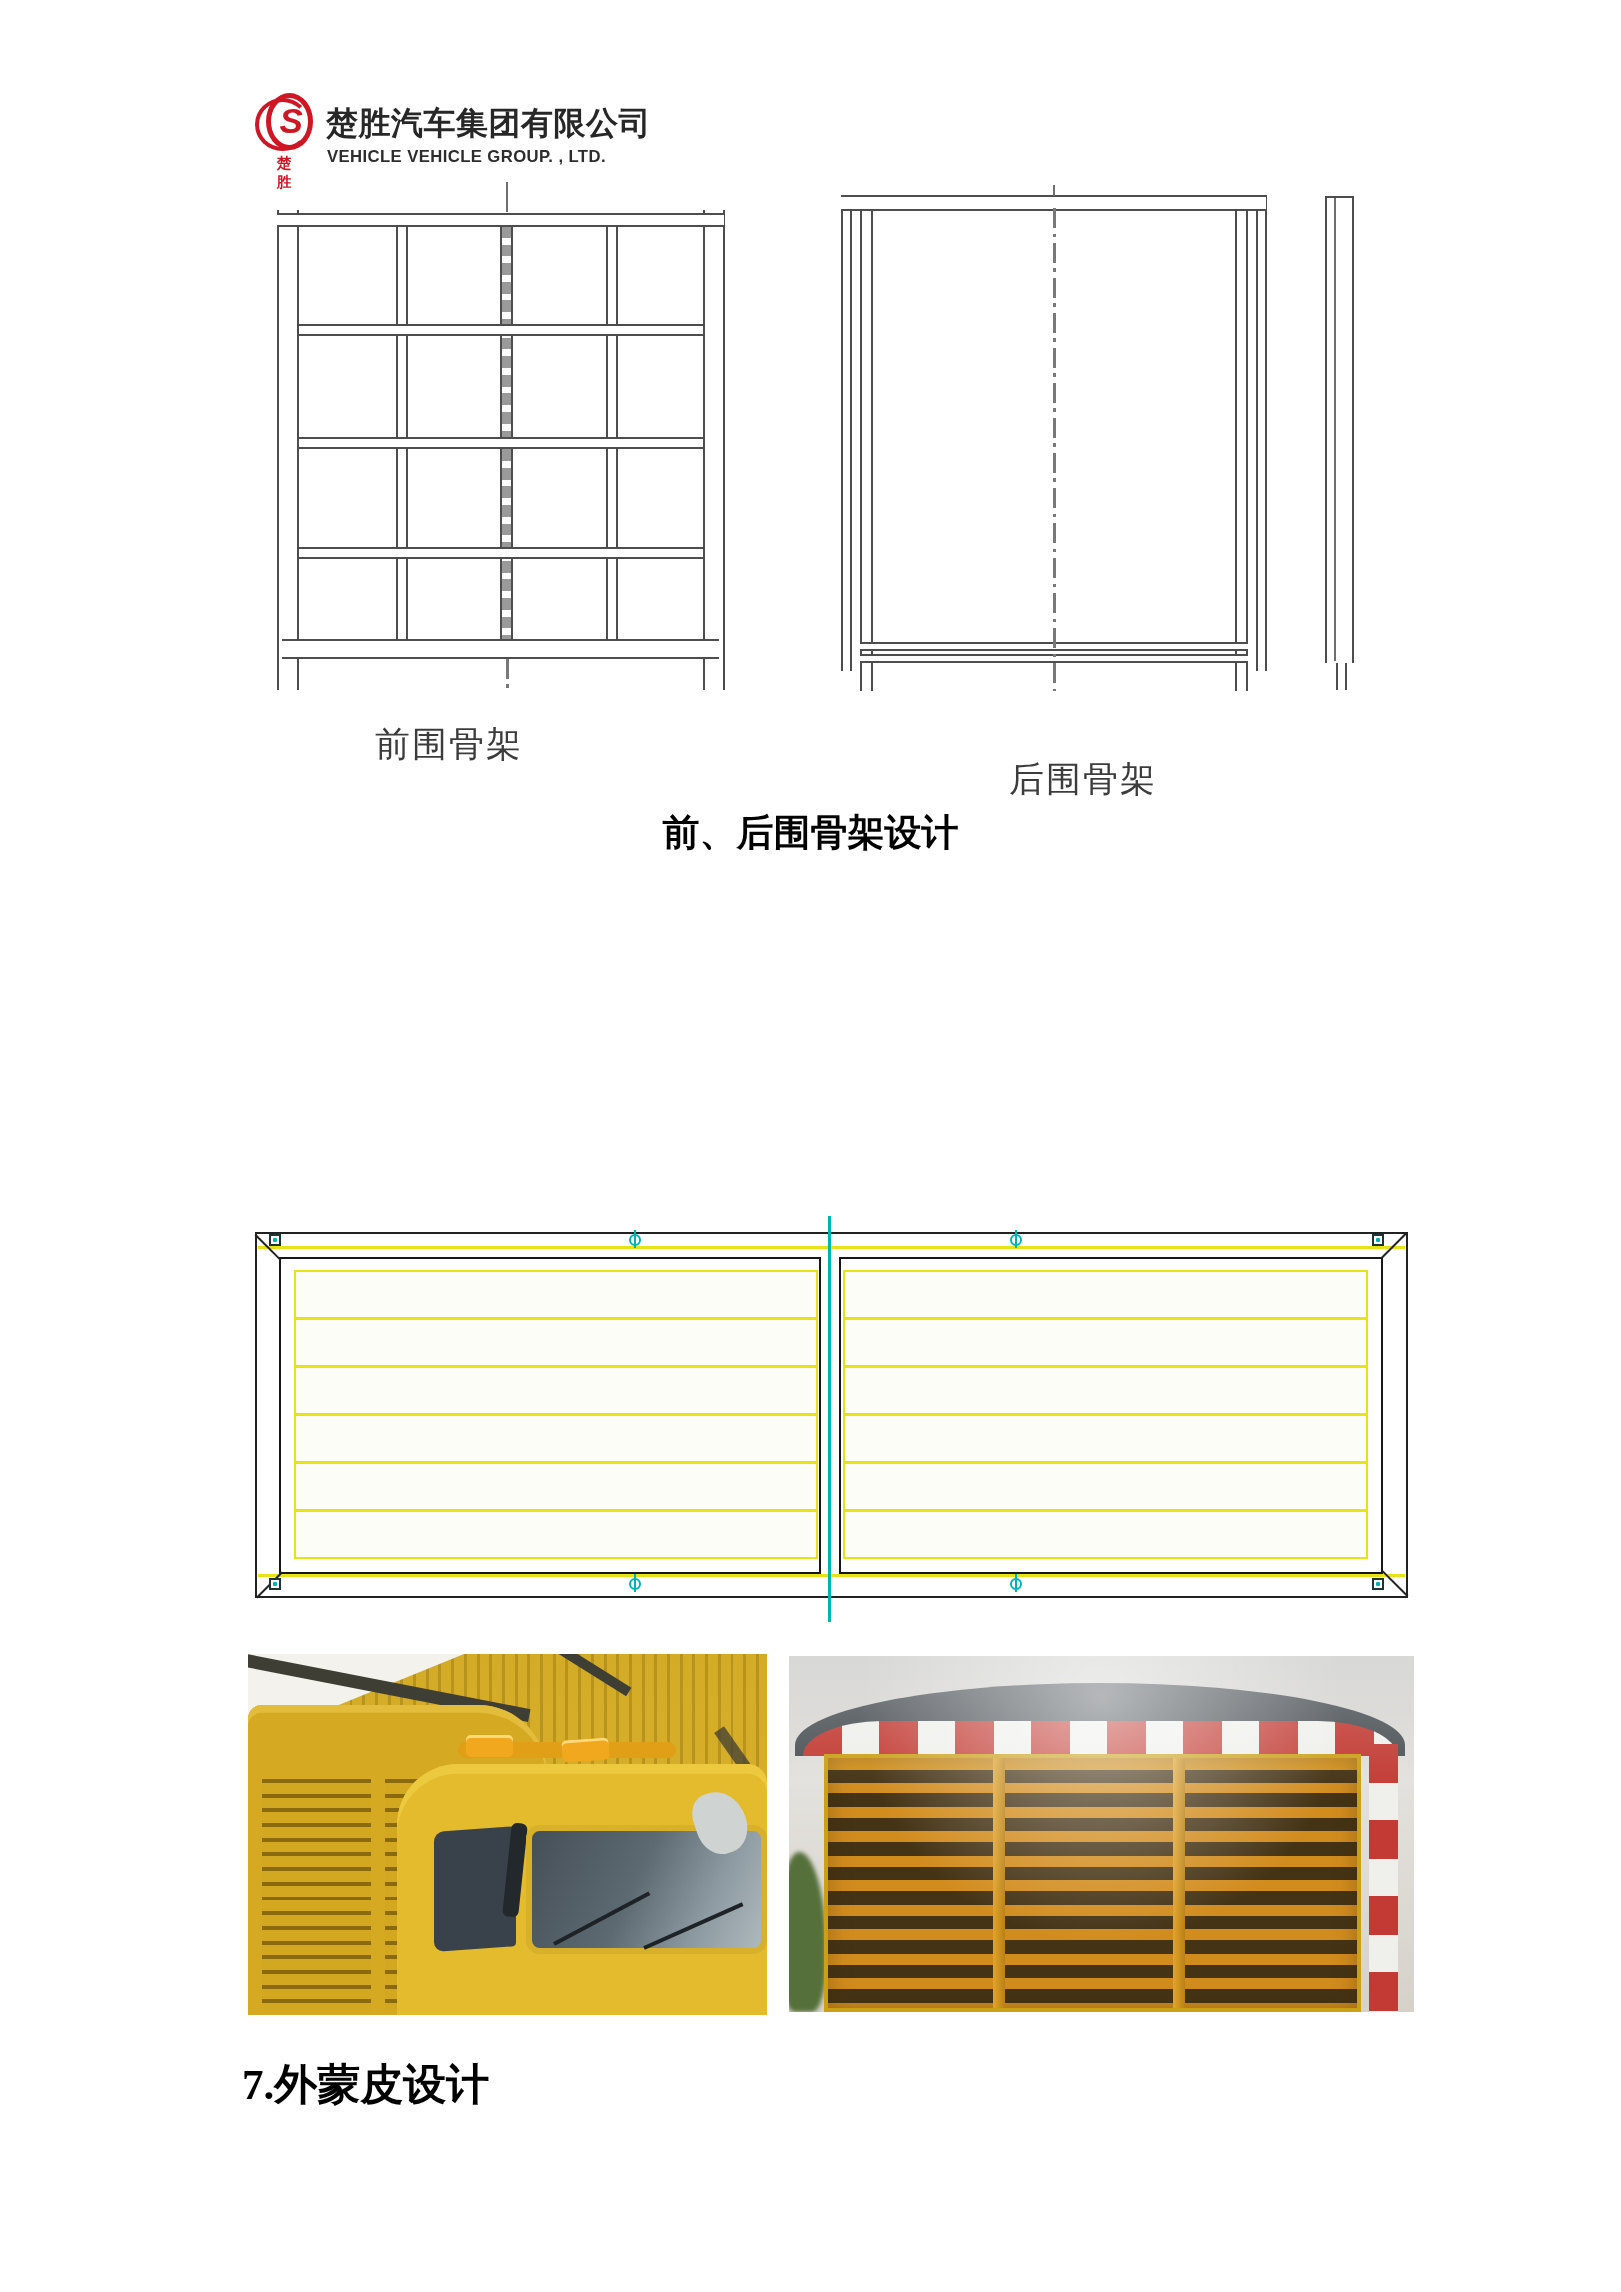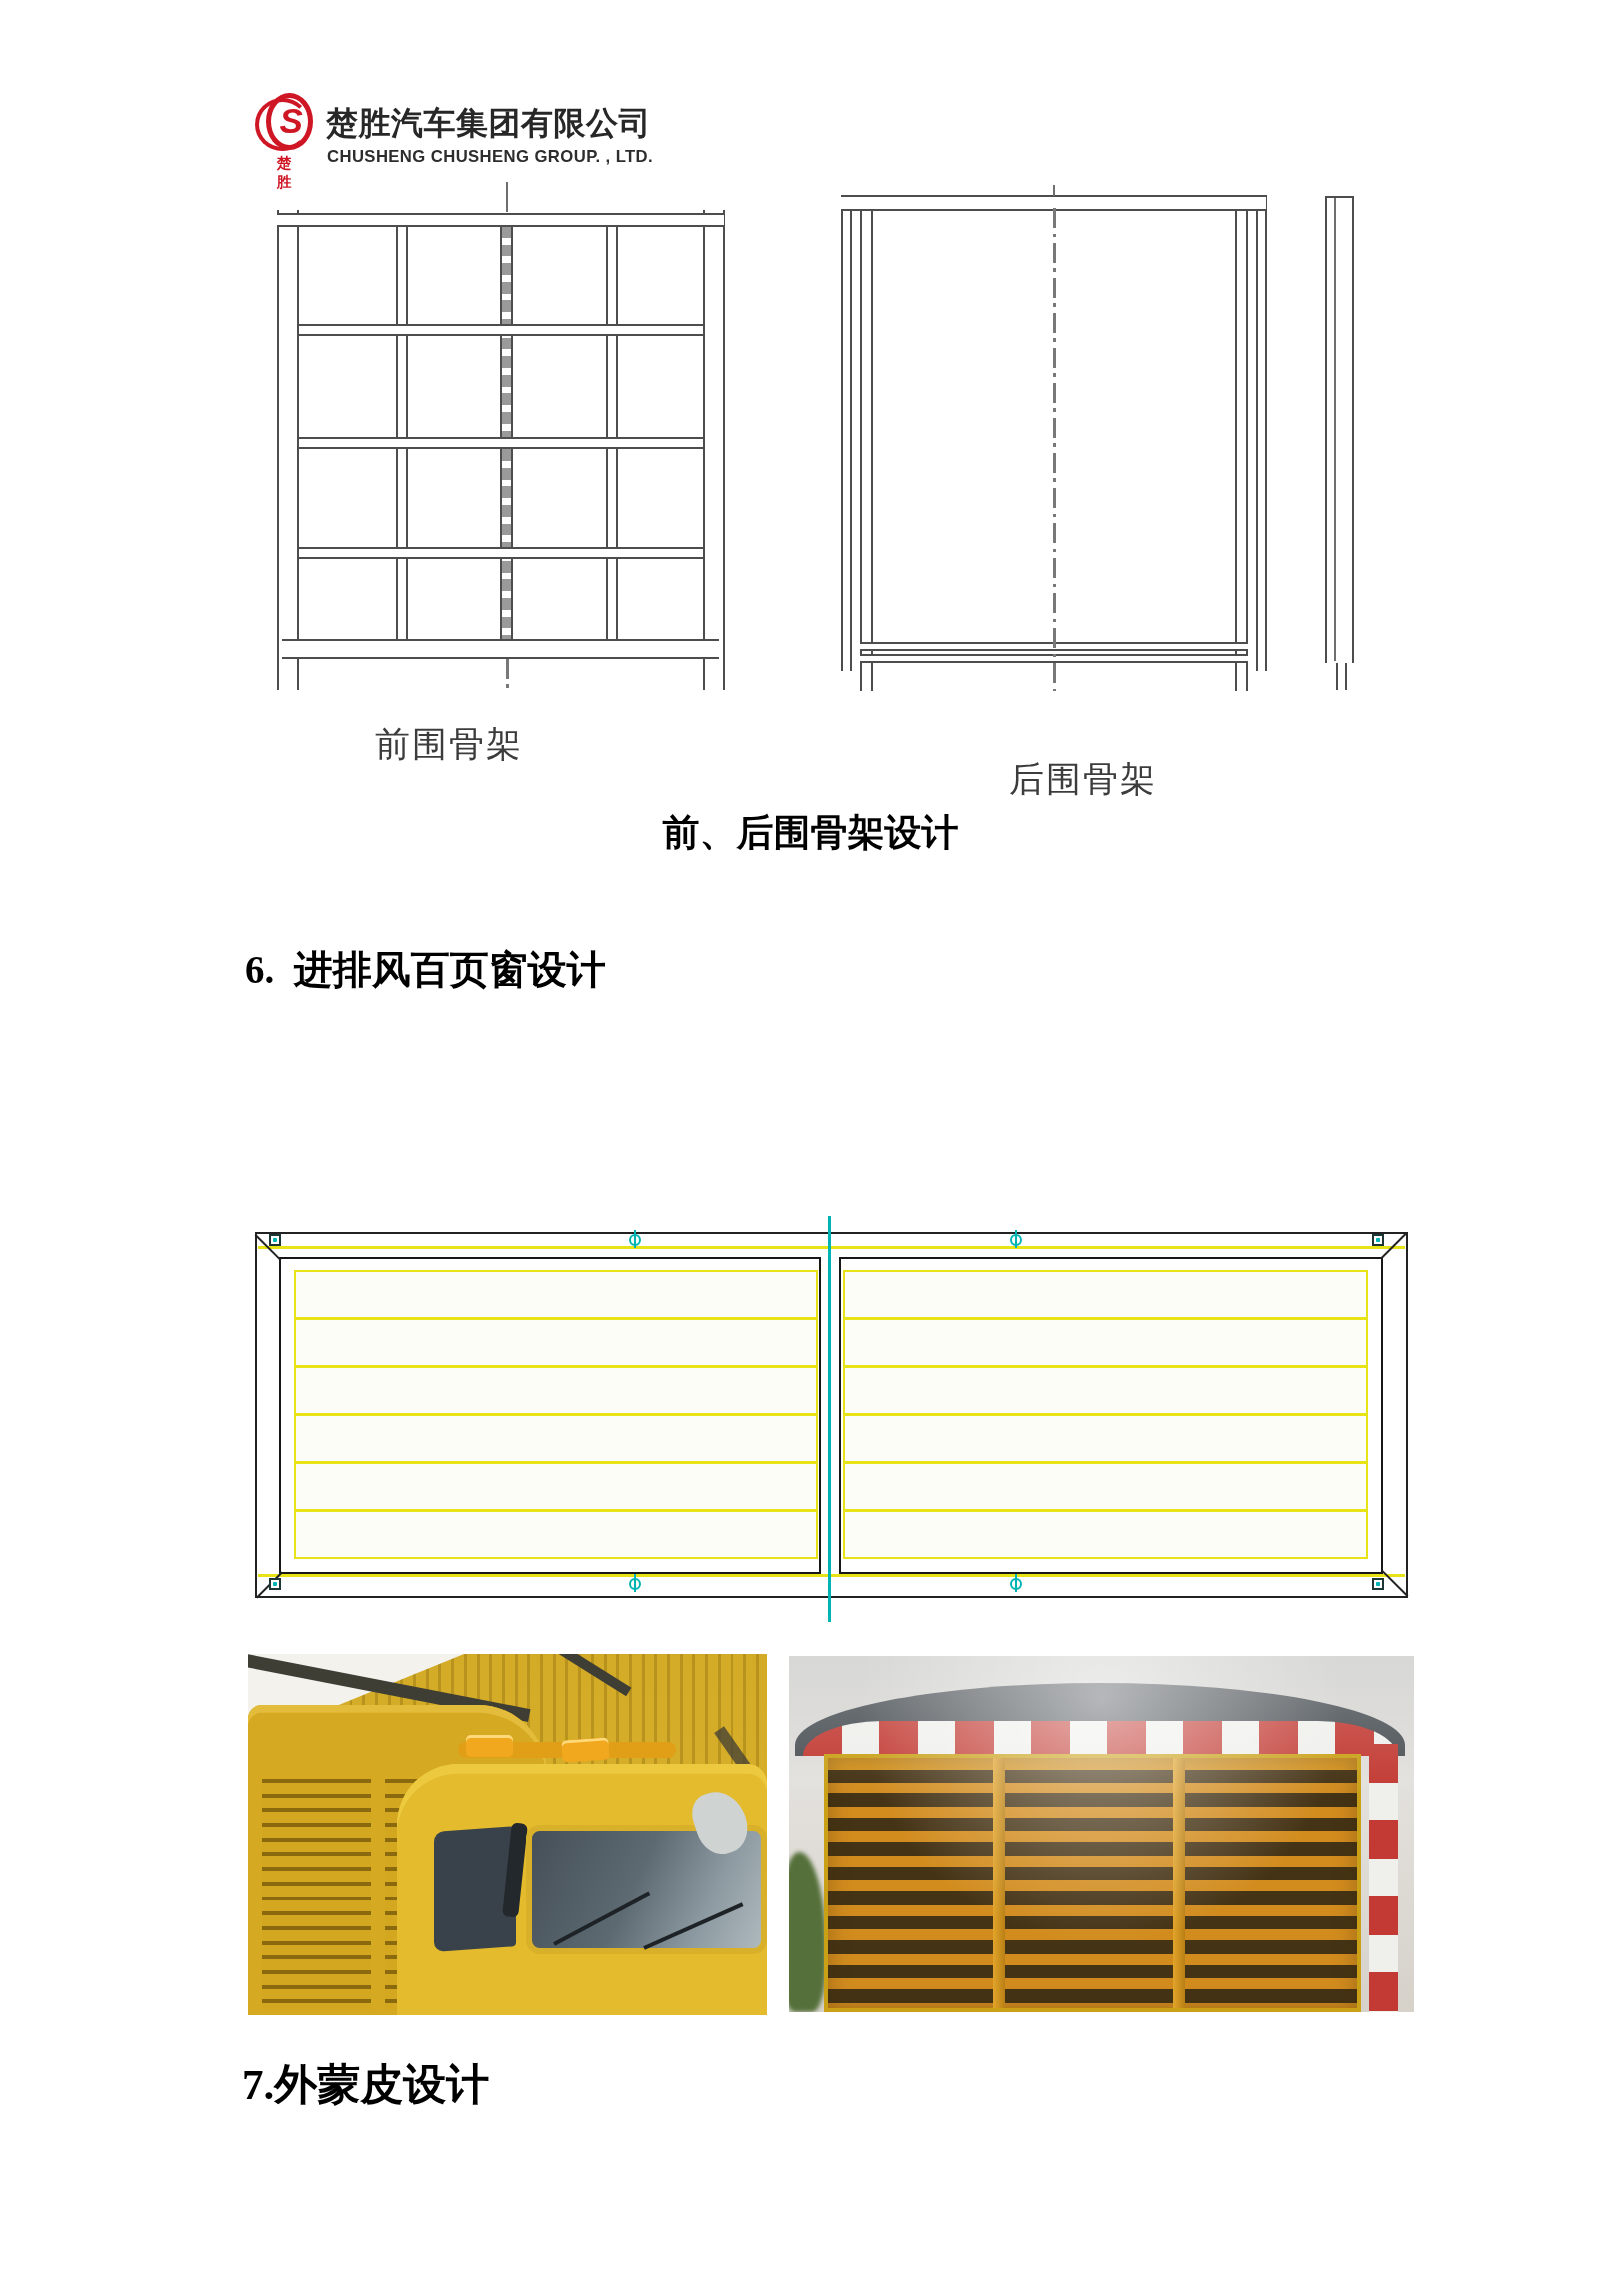--- a/index.html
+++ b/index.html
@@ -111,21 +111,21 @@
 <body>
 
 <div id="page">
 
   <div class="emblem">
     <div class="emblem-ring"></div>
     <span class="emblem-s">S</span>
   </div>
   <div class="emblem-cap">楚 胜</div>
   <div class="co-cn">楚胜汽车集团有限公司</div>
-  <div class="co-en">CHUSHENG CHUSHENG GROUP. , LTD.</div>
+  <div class="co-en">VEHICLE VEHICLE GROUP. , LTD.</div>
 
   <div>
     <div class="vbar thick" style="left:277px;top:210px;width:21.6px;height:480px;"></div>
     <div class="vbar thick" style="left:703px;top:210px;width:21.6px;height:480px;"></div>
     <div class="vbar" style="left:396px;top:226px;width:11.8px;height:416px;"></div>
     <div class="vbar dashfill" style="left:500px;top:226px;width:12.7px;height:416px;"></div>
     <div class="vbar" style="left:606px;top:226px;width:11.8px;height:416px;"></div>
     <div class="hbar thick" style="left:277px;top:213px;width:447px;height:13.7px;"></div>
     <div class="hbar" style="left:299px;top:324px;width:404px;height:11.8px;"></div>
     <div class="hbar" style="left:299px;top:437px;width:404px;height:11.8px;"></div>
@@ -150,21 +150,20 @@
   <div>
     <div class="vbar thick" style="left:1325px;top:196px;width:29px;height:467px;border-top:2px solid var(--drawing-line,#4d4d4d);"></div>
     <div class="stub" style="left:1334px;top:198px;height:463px;"></div>
     <div class="vbar" style="left:1336px;top:663px;width:10.8px;height:27.4px;"></div>
   </div>
 
   <div class="fig-label" style="left:341px;top:721px;width:216px;text-align:center;">前围骨架</div>
   <div class="fig-label" style="left:975px;top:721px;width:216px;text-align:center;margin-top:35px;">后围骨架</div>
   <div class="fig-caption" style="top:808px;">前、后围骨架设计</div>
 
-  <div class="h-num" style="left:245px;top:943px;font-size:39px;">6.  进排风百页窗设计</div>
 
   <div>
     <div class="lv-outer"></div>
     <div class="lv-yline" style="left:258px;top:1246px;width:1147px;"></div>
     <div class="lv-yline" style="left:258px;top:1574px;width:1147px;"></div>
     <div class="lv-inner"></div>
     <div class="diag" style="left:256px;top:1234px;transform:rotate(45deg);"></div>
     <div class="diag" style="left:1407px;top:1234px;transform:rotate(135deg);"></div>
     <div class="diag" style="left:256px;top:1597px;transform:rotate(-45deg);"></div>
     <div class="diag" style="left:1407px;top:1597px;transform:rotate(-135deg);"></div>

